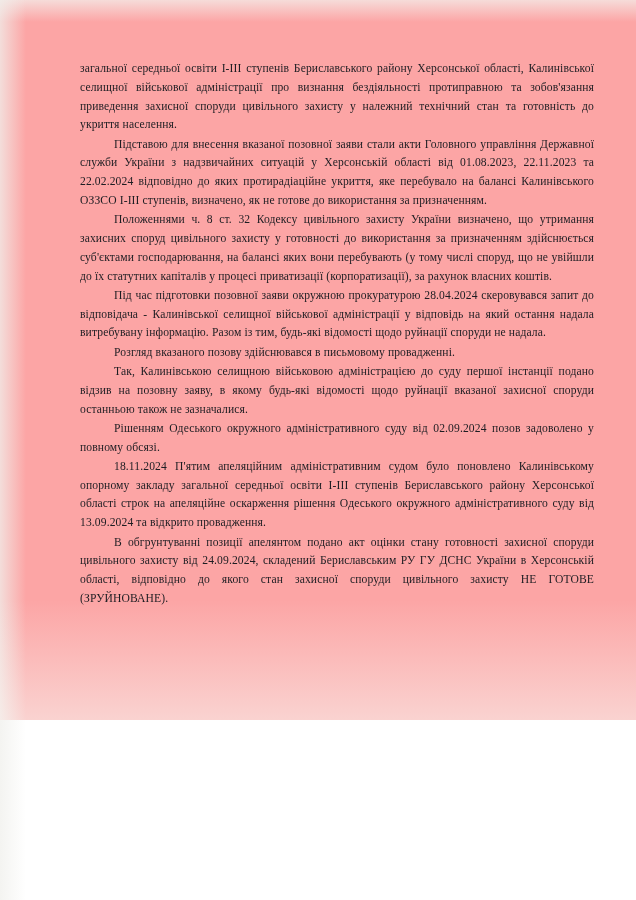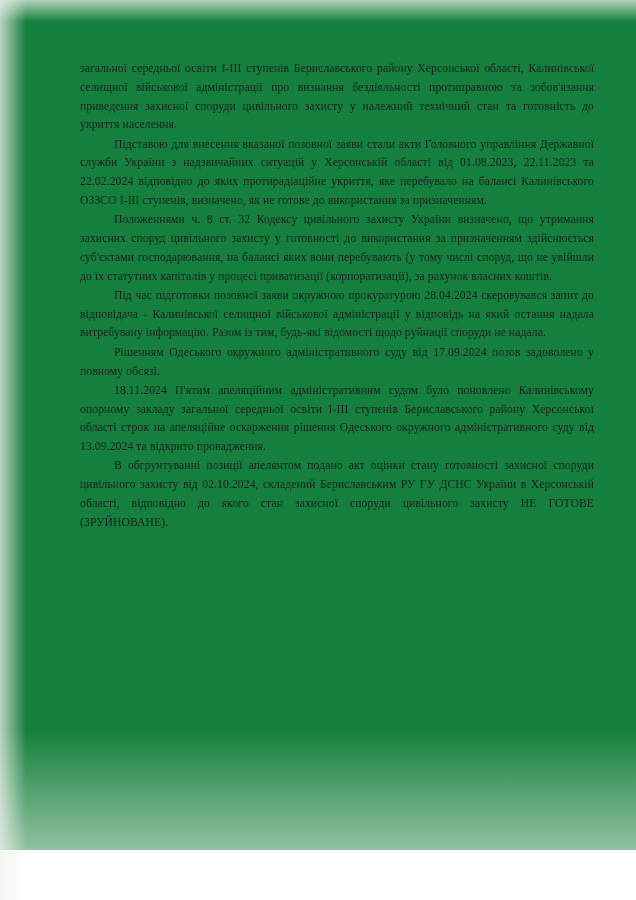--- a/index.html
+++ b/index.html
@@ -9,22 +9,22 @@
   }
   body {
     width: 636px;
     height: 900px;
     overflow: hidden;
     font-family: "Liberation Serif", "DejaVu Serif", serif;
   }
   .page {
     position: relative;
     width: 636px;
-    height: 850px;
-    background: #15803d;
+    height: 720px;
+    background: #fca5a5;
     box-sizing: border-box;
     padding: 60px 42px 0 80px;
     font-family: Liberation Serif, serif;
   }
   .doc-body {
     color: #1d1d22;
     font-size: 11.6px;
     line-height: 1.62;
     text-align: justify;
     text-justify: inter-word;
@@ -75,19 +75,21 @@
 
 <div class="page">
   <div class="edge-tint-top"></div>
   <div class="edge-tint-left"></div>
 
   <div class="doc-body">
     <p class="para no-indent">загальної середньої освіти I-III ступенів Бериславського району Херсонської області, Калинівської селищної військової адміністрації про визнання бездіяльності протиправною та зобов'язання приведення захисної споруди цивільного захисту у належний технічний стан та готовність до укриття населення.</p>
     <p class="para">Підставою для внесення вказаної позовної заяви стали акти Головного управління Державної служби України з надзвичайних ситуацій у Херсонській області від 01.08.2023, 22.11.2023 та 22.02.2024 відповідно до яких протирадіаційне укриття, яке перебувало на балансі Калинівського ОЗЗСО I-III ступенів, визначено, як не готове до використання за призначенням.</p>
     <p class="para">Положеннями ч. 8 ст. 32 Кодексу цивільного захисту України визначено, що утримання захисних споруд цивільного захисту у готовності до використання за призначенням здійснюється суб'єктами господарювання, на балансі яких вони перебувають (у тому числі споруд, що не увійшли до їх статутних капіталів у процесі приватизації (корпоратизації), за рахунок власних коштів.</p>
     <p class="para">Під час підготовки позовної заяви окружною прокуратурою 28.04.2024 скеровувався запит до відповідача - Калинівської селищної військової адміністрації у відповідь на який остання надала витребувану інформацію. Разом із тим, будь-які відомості щодо руйнації споруди не надала.</p>
-    <p class="para">Рішенням Одеського окружного адміністративного суду від 17.09.2024 позов задоволено у повному обсязі.</p>
+    <p class="para">Розгляд вказаного позову здійснювався в письмовому провадженні.</p>
+    <p class="para">Так, Калинівською селищною військовою адміністрацією до суду першої інстанції подано відзив на позовну заяву, в якому будь-які відомості щодо руйнації вказаної захисної споруди останньою також не зазначалися.</p>
+    <p class="para">Рішенням Одеського окружного адміністративного суду від 02.09.2024 позов задоволено у повному обсязі.</p>
     <p class="para">18.11.2024 П'ятим апеляційним адміністративним судом було поновлено Калинівському опорному закладу загальної середньої освіти I-III ступенів Бериславського району Херсонської області строк на апеляційне оскарження рішення Одеського окружного адміністративного суду від 13.09.2024 та відкрито провадження.</p>
-    <p class="para">В обгрунтуванні позиції апелянтом подано акт оцінки стану готовності захисної споруди цивільного захисту від 02.10.2024, складений Бериславським РУ ГУ ДСНС України в Херсонській області, відповідно до якого стан захисної споруди цивільного захисту НЕ ГОТОВЕ (ЗРУЙНОВАНЕ).</p>
+    <p class="para">В обгрунтуванні позиції апелянтом подано акт оцінки стану готовності захисної споруди цивільного захисту від 24.09.2024, складений Бериславським РУ ГУ ДСНС України в Херсонській області, відповідно до якого стан захисної споруди цивільного захисту НЕ ГОТОВЕ (ЗРУЙНОВАНЕ).</p>
   </div>
 
   <div class="paper-noise"></div>
 </div>
 
 </body></html>

